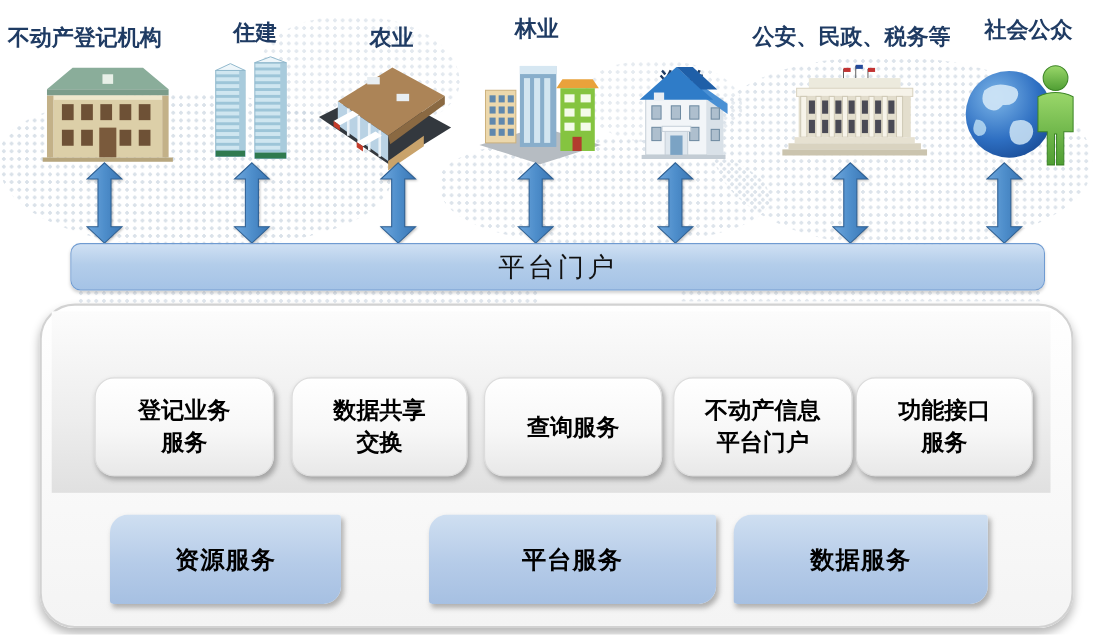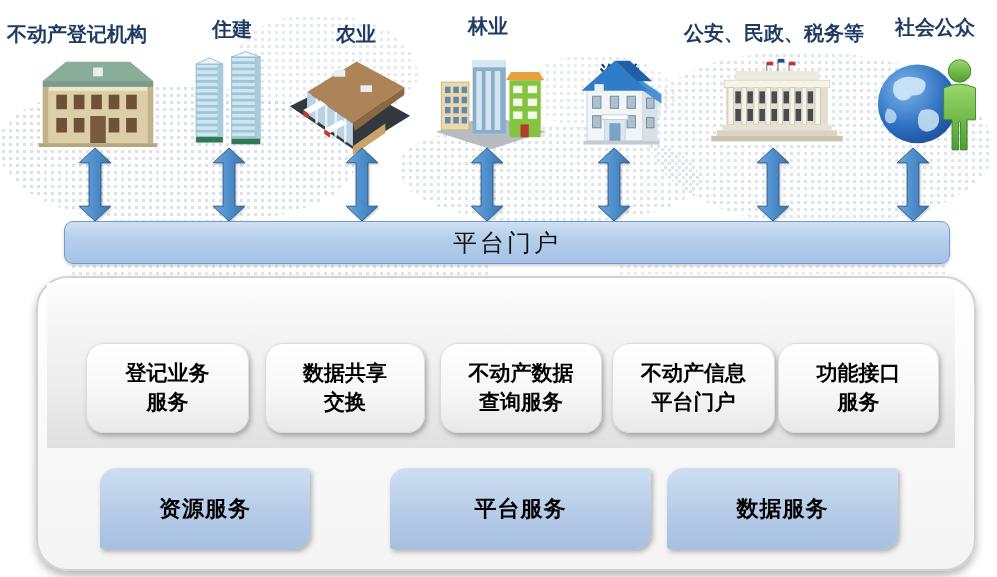--- a/index.html
+++ b/index.html
@@ -308,21 +308,20 @@
 
   <div class="svc-box" style="left:86px;width:161px;">
     <span>登记业务</span>
     <span>服务</span>
   </div>
   <div class="svc-box" style="left:265px;width:158px;">
     <span>数据共享</span>
     <span>交换</span>
   </div>
   <div class="svc-box" style="left:440px;width:160px;">
-    <span>不动产数据</span>
     <span>查询服务</span>
   </div>
   <div class="svc-box" style="left:612px;width:161px;">
     <span>不动产信息</span>
     <span>平台门户</span>
   </div>
   <div class="svc-box" style="left:778px;width:159px;">
     <span>功能接口</span>
     <span>服务</span>
   </div>

